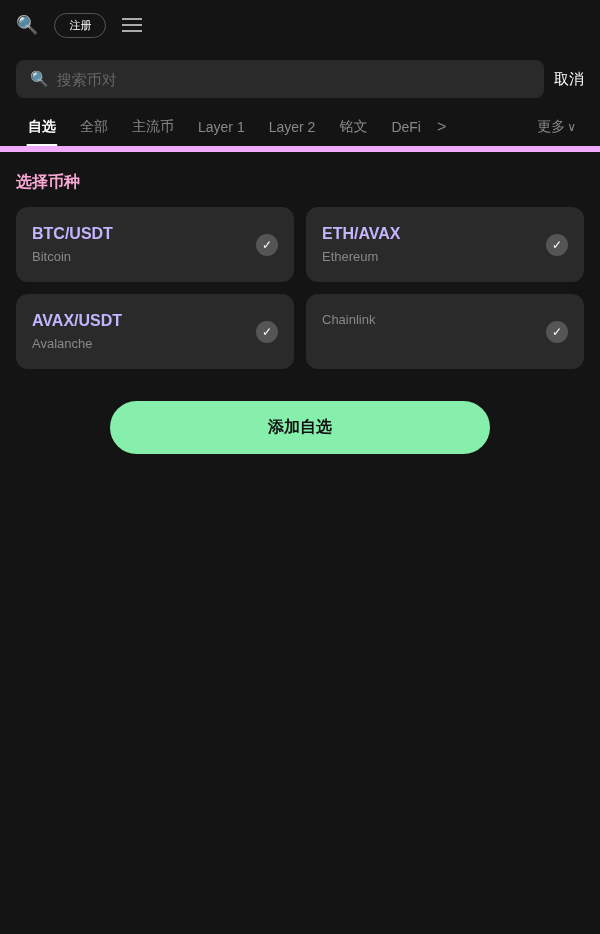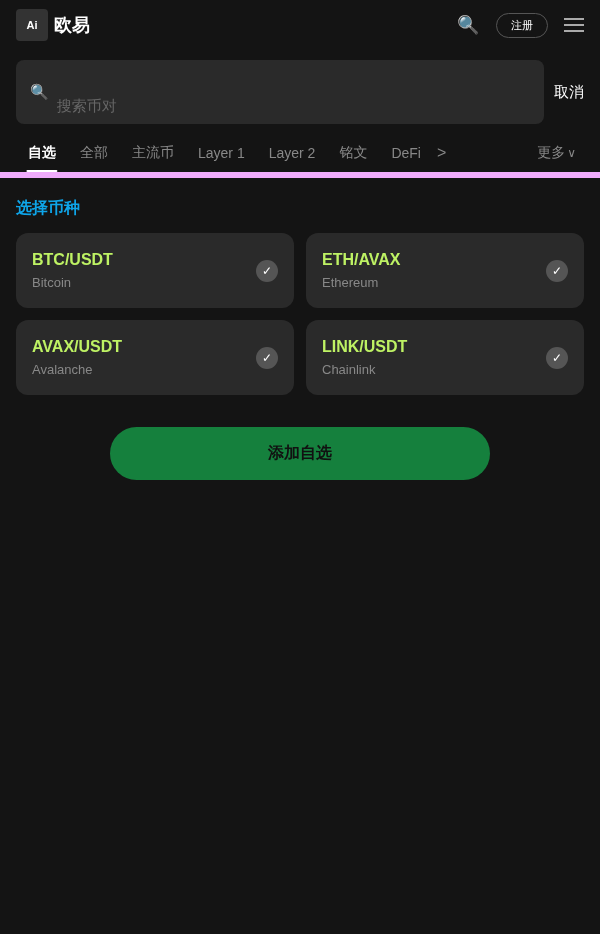--- a/index.html
+++ b/index.html
@@ -93,21 +93,20 @@
       padding: 10px 14px;
       gap: 8px;
     }
     .search-input-wrap input {
       background: transparent;
       border: none;
       outline: none;
       color: #7dd3fc;
       font-size: 15px;
       width: 100%;
-      margin-top: 27px;
     }
     .search-input-wrap input::placeholder {
       color: #666;
     }
     .cancel-btn {
       font-size: 15px;
       color: #ffffff;
       cursor: pointer;
       white-space: nowrap;
     }
@@ -162,21 +161,21 @@
     }
     .chevron-down {
       font-size: 12px;
     }
 
     
     .section-title {
       padding: 20px 16px 14px;
       font-size: 16px;
       font-weight: 600;
-      color: #0ea5e9;
+      color: #f9a8d4;
     }
 
     
     .coin-grid {
       display: grid;
       grid-template-columns: 1fr 1fr;
       gap: 12px;
       padding: 0 16px;
     }
     .coin-card {
@@ -185,21 +184,21 @@
       padding: 18px 16px;
       cursor: pointer;
       position: relative;
       display: flex;
       flex-direction: column;
       gap: 6px;
     }
     .coin-pair {
       font-size: 16px;
       font-weight: 600;
-      color: #bef264;
+      color: #c4b5fd;
     }
     .coin-name {
       font-size: 13px;
       color: #888;
     }
     .check-icon {
       position: absolute;
       top: 50%;
       right: 16px;
       transform: translateY(-50%);
@@ -214,40 +213,36 @@
       font-size: 12px;
     }
 
     
     .add-btn-wrap {
       display: flex;
       justify-content: center;
       padding: 32px 16px 16px;
     }
     .add-btn {
-      background: #15803d;
+      background: #86efac;
       color: #111;
       border: none;
       border-radius: 50px;
       padding: 16px 0;
       width: 380px;
       font-size: 16px;
       font-weight: 600;
       cursor: pointer;
       text-align: center;
     }
   </style>
 </head>
 <body>
 
 <div class="header">
-  <div class="header-logo">
-    <div class="logo-icon">Ai</div>
-    <span class="logo-text">欧易</span>
-  </div>
   <div class="header-actions">
     <span class="search-icon-btn">🔍</span>
     <button class="register-btn">注册</button>
     <div class="menu-icon">
       <span></span>
       <span></span>
       <span></span>
     </div>
   </div>
 </div>
@@ -291,21 +286,20 @@
     <div class="check-icon">✓</div>
   </div>
 
   <div class="coin-card">
     <span class="coin-pair">AVAX/USDT</span>
     <span class="coin-name">Avalanche</span>
     <div class="check-icon">✓</div>
   </div>
 
   <div class="coin-card">
-    <span class="coin-pair">LINK/USDT</span>
     <span class="coin-name">Chainlink</span>
     <div class="check-icon">✓</div>
   </div>
 
 </div>
 
 <div class="add-btn-wrap">
   <button class="add-btn">添加自选</button>
 </div>
 

